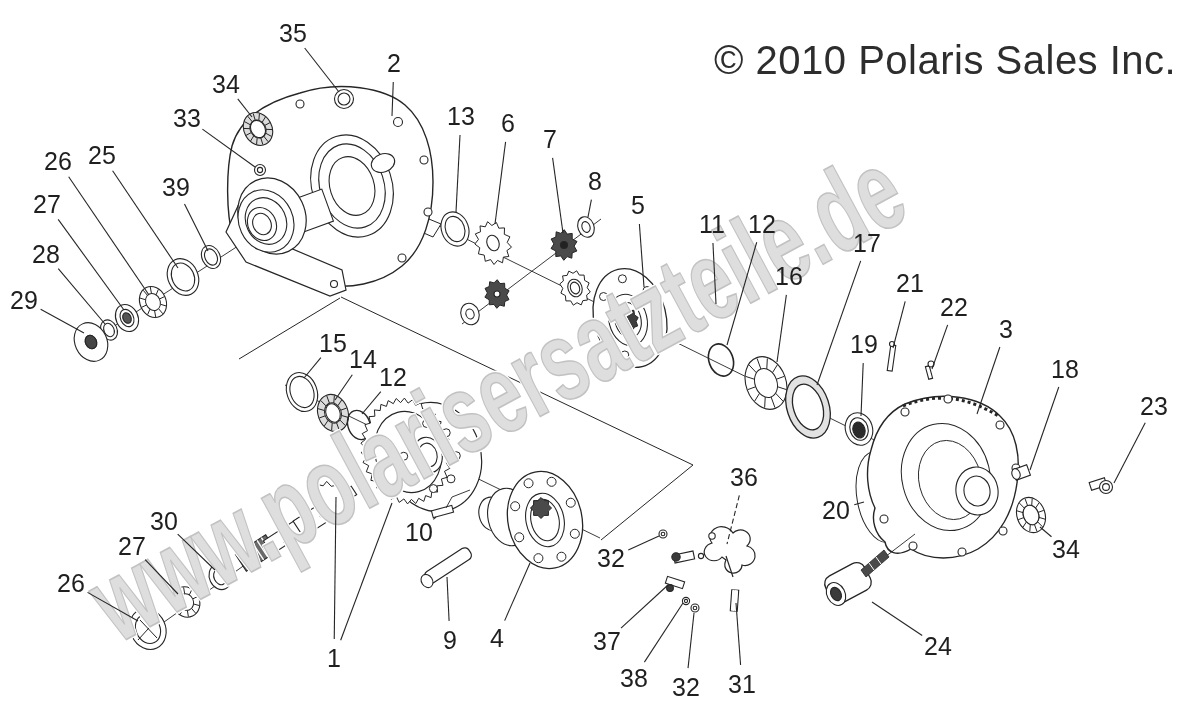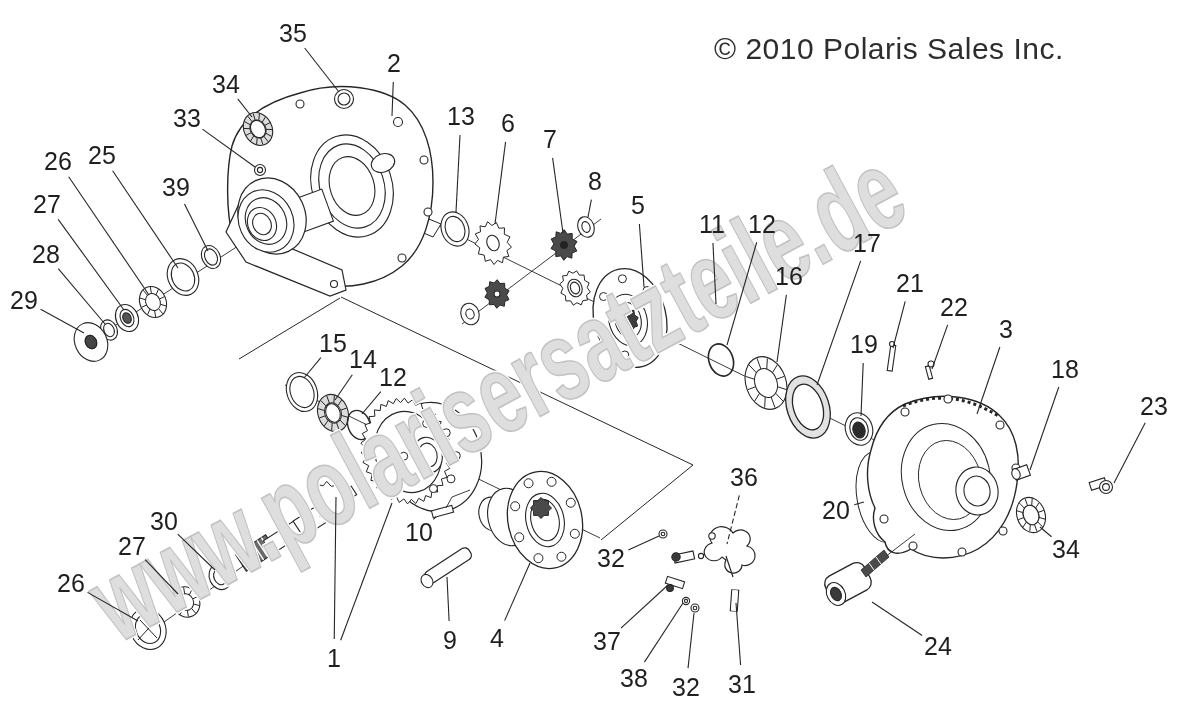--- a/index.html
+++ b/index.html
@@ -7,21 +7,21 @@
         font-family:"Liberation Sans",sans-serif}
   #parts-svg,#callouts-svg{position:absolute;left:0;top:0;z-index:1}
   #callouts-svg{z-index:3;pointer-events:none}
   .watermark{position:absolute;left:126px;top:546px;height:114px;line-height:114px;
         font-size:114px;font-weight:bold;white-space:nowrap;
         transform-origin:left bottom;transform:rotate(-28.3deg) scaleX(0.65);
         color:#dedede;-webkit-text-stroke:1.6px #c2c2c2;
         text-shadow:2px 0 0 #fff,-2px 0 0 #fff,0 2px 0 #fff,0 -2px 0 #fff,
                     2px 2px 0 #fff,-2px 2px 0 #fff,2px -2px 0 #fff,-2px -2px 0 #fff;
         z-index:2}
-  .copyright{position:absolute;left:714px;top:32px;font-size:30px;color:#2d2d2d;
+  .copyright{position:absolute;left:714px;top:38px;font-size:40px;color:#2d2d2d;
         letter-spacing:.5px;z-index:4}
   #callouts-svg text{font-family:"Liberation Sans","DejaVu Sans",sans-serif;fill:#1f1f1f}
 </style>
 </head>
 <body>
 
 <div class="page">
   <svg id="parts-svg" width="1185" height="724" viewBox="0 0 1185 724">
       <line x1="436" y1="224" x2="988" y2="496" stroke="#262626" stroke-width="0.9"></line>
       <line x1="462" y1="324" x2="601" y2="219" stroke="#262626" stroke-width="0.9"></line>

